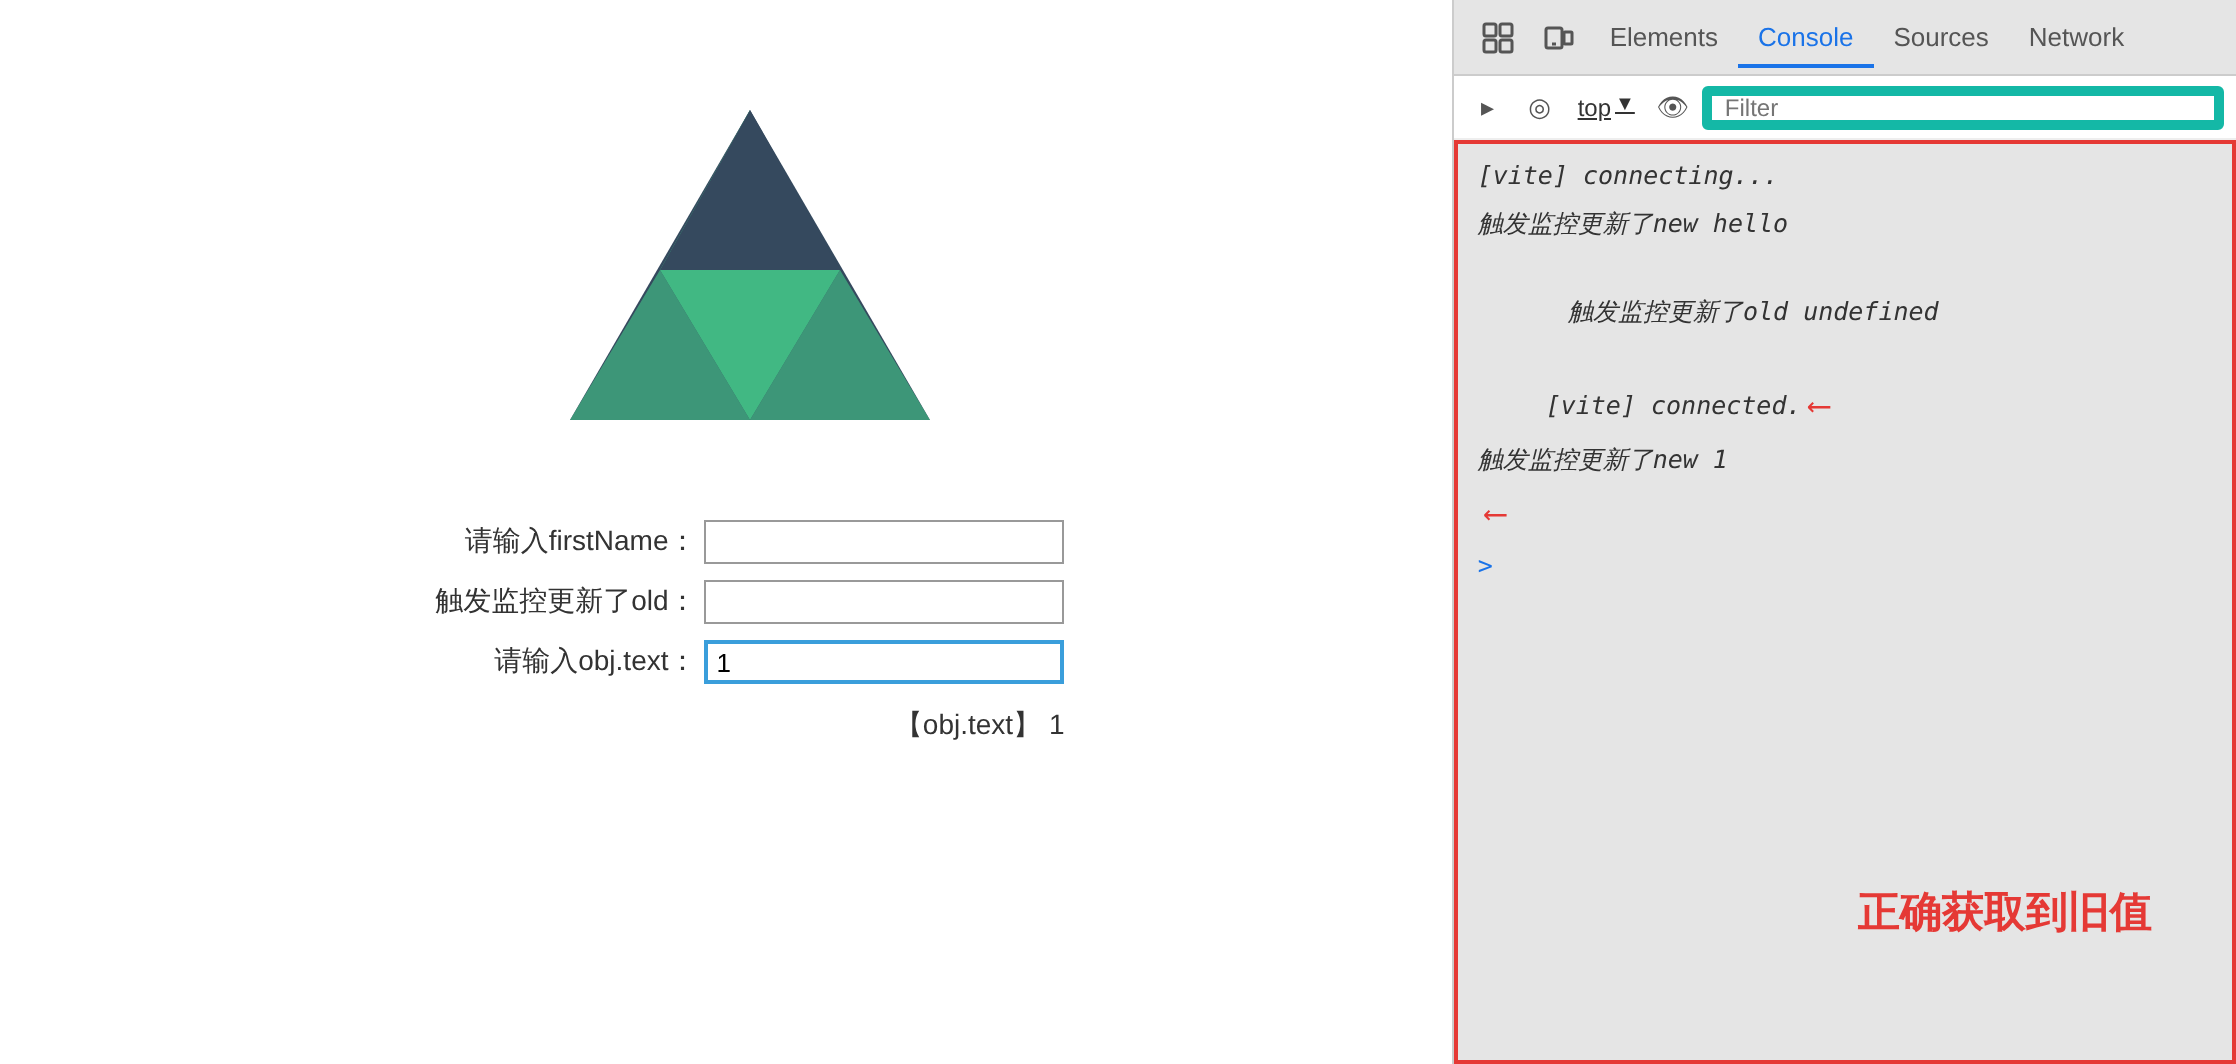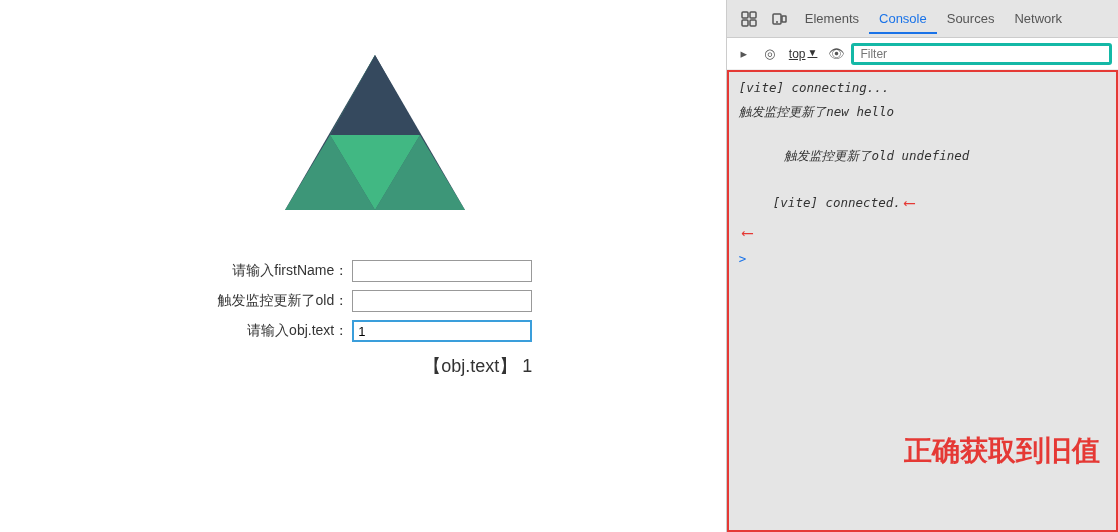--- a/index.html
+++ b/index.html
@@ -54,21 +54,21 @@
       height: 22px;
       border: 1px solid #999;
       font-size: 13px;
       padding: 2px 4px;
       outline: none;
     }
     .form-input.highlighted {
       border: 2px solid #3a9edb;
     }
     .obj-text-display {
-      font-size: 18px;
+      font-size: 14px;
       color: #333;
       margin-top: 4px;
       text-align: left;
     }
 
     
     .right-panel {
       width: 438px;
       height: 532px;
       border-left: 1px solid #ccc;
@@ -138,21 +138,21 @@
       font-size: 12px;
       color: #333;
       cursor: pointer;
       padding: 2px 4px;
       border-radius: 3px;
       text-decoration: underline;
     }
     .filter-input {
       flex: 1;
       height: 22px;
-      border: 3px solid #14b8a6;
+      border: 5px solid #14b8a6;
       border-radius: 3px;
       padding: 2px 6px;
       font-size: 12px;
       outline: none;
     }
 
     
     .console-output {
       flex: 1;
       overflow-y: auto;
@@ -173,22 +173,22 @@
     .arrow-red {
       color: #e53935;
       font-size: 16px;
       margin-left: 4px;
     }
 
     
     .big-chinese-text {
       position: absolute;
       bottom: 60px;
-      right: 16px;
-      font-size: 28px;
+      right: 40px;
+      font-size: 21px;
       color: #e53935;
       font-weight: bold;
       pointer-events: none;
     }
 
     .console-prompt {
       font-size: 12.5px;
       font-family: 'Consolas', 'Monaco', monospace;
       padding: 2px 10px;
       color: #1a73e8;
@@ -279,20 +279,21 @@
   <div class="console-output" style="position:relative;">
     <div class="console-line">[vite] connecting...</div>
     <div class="console-line">触发监控更新了new hello</div>
     <div class="console-line">
       <span>触发监控更新了old undefined</span>
     </div>
     <div class="console-line" style="display:flex;align-items:center;padding-left:44px;">
       <span>[vite] connected.</span>
       <span class="arrow-red">⟵</span>
     </div>
+    <div class="console-line">触发监控更新了new 1</div>
     <div class="console-line" style="display:flex;align-items:center;">
       <span class="arrow-red">⟵</span>
     </div>
     <div class="console-prompt">&gt;</div>
 
     <div class="big-chinese-text">正确获取到旧值</div>
   </div>
 </div>
 
 </body></html>

